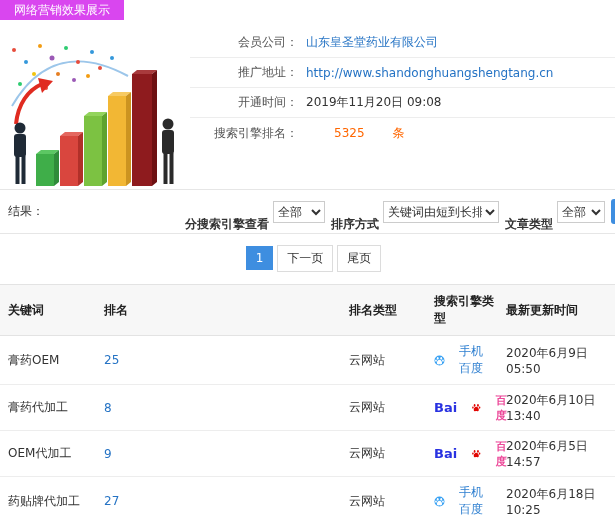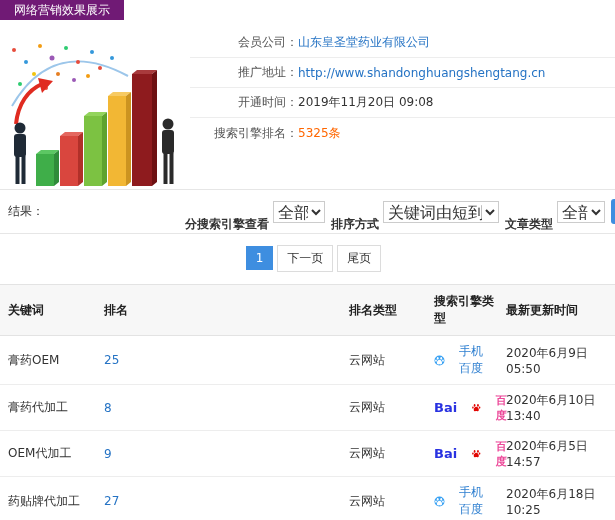--- a/index.html
+++ b/index.html
@@ -1,39 +1,39 @@
 <!DOCTYPE html>
 <html><head>
 <meta charset="utf-8">
 <style>
   * { margin:0; padding:0; box-sizing:border-box; }
   body { font-family:"DejaVu Sans","Liberation Sans",sans-serif; font-size:12px; color:#333; background:#fff; }
   .page { width:615px; height:520px; overflow:hidden; background:#fff; position:relative; }
 
   
   .titlebar { height:20px; background:#fff; }
-  .title-tab { display:inline-block; background:#701a75; color:#fff; font-size:12px; line-height:20px; padding:0 14px; }
+  .title-tab { display:inline-block; background:#d946ef; color:#fff; font-size:12px; line-height:20px; padding:0 14px; }
 
   
   .info-section { display:flex; border-bottom:1px solid #e6e6e6; height:170px; }
   .chart-area { width:190px; flex:none; padding-top:8px; }
   .info-rows { flex:1; padding-top:8px; }
   .info-row { display:flex; align-items:center; height:30px; border-bottom:1px solid #ededed; }
-  .info-row:last-child { border-bottom:none; }
+  .info-row:last-child { border-bottom:none;gap:28px; }
   .info-label { width:108px; text-align:right; color:#555; flex:none; }
-  .info-value { margin-left:0; }
+  .info-value { margin-left:8px; }
   .info-value.link { color:#2573c4; cursor:pointer; }
   .info-value.highlight { color:#ff6600; }
   .info-suffix { color:#ff6600; }
 
   
   .filter-bar { display:flex; align-items:center; height:44px; border-bottom:1px solid #e6e6e6; padding-left:8px; white-space:nowrap; }
   .result-label { width:177px; flex:none; color:#333; }
   .f-label { font-weight:bold; color:#333; margin-right:4px; flex:none;margin-top:25px; }
-  .f-select { font-family:inherit; font-size:16px; color:#333; border:1px solid #ccc; background:#fff; height:22px; margin-right:6px; flex:none; }
+  .f-select { font-family:inherit; font-size:12px; color:#333; border:1px solid #ccc; background:#fff; height:22px; margin-right:6px; flex:none; }
   .sel-engine { width:52px; }
   .sel-sort { width:116px; }
   .sel-type { width:48px; }
   .submit-btn { flex:none; background:#3e8ee0; color:#fff; border:none; border-radius:3px; font-family:inherit; font-size:12px; padding:4px 13px; cursor:pointer; }
 
   
   .pagination { text-align:center; padding:11px 0 12px 12px; }
   .page-btn { display:inline-block; min-width:20px; padding:4px 9px; margin:0 2px; border:1px solid #dcdcdc; background:#fff; color:#333; cursor:pointer; }
   .page-btn.active { background:#3e8ee0; border-color:#3e8ee0; color:#fff; }
 

